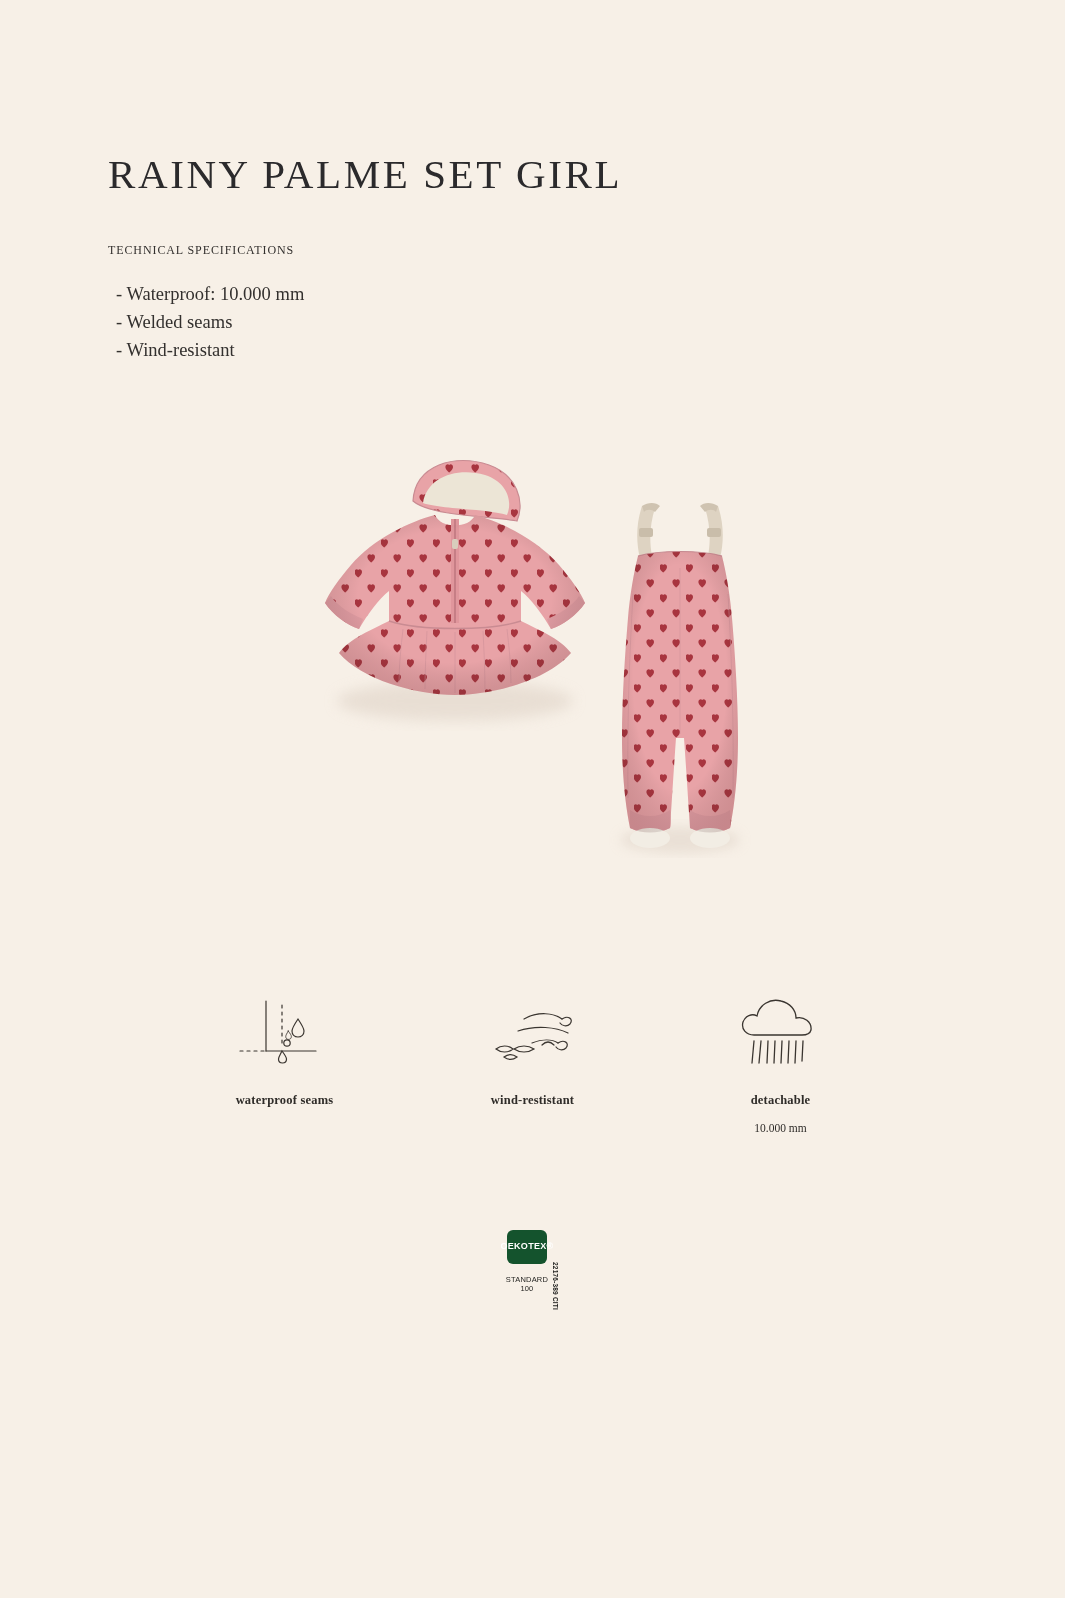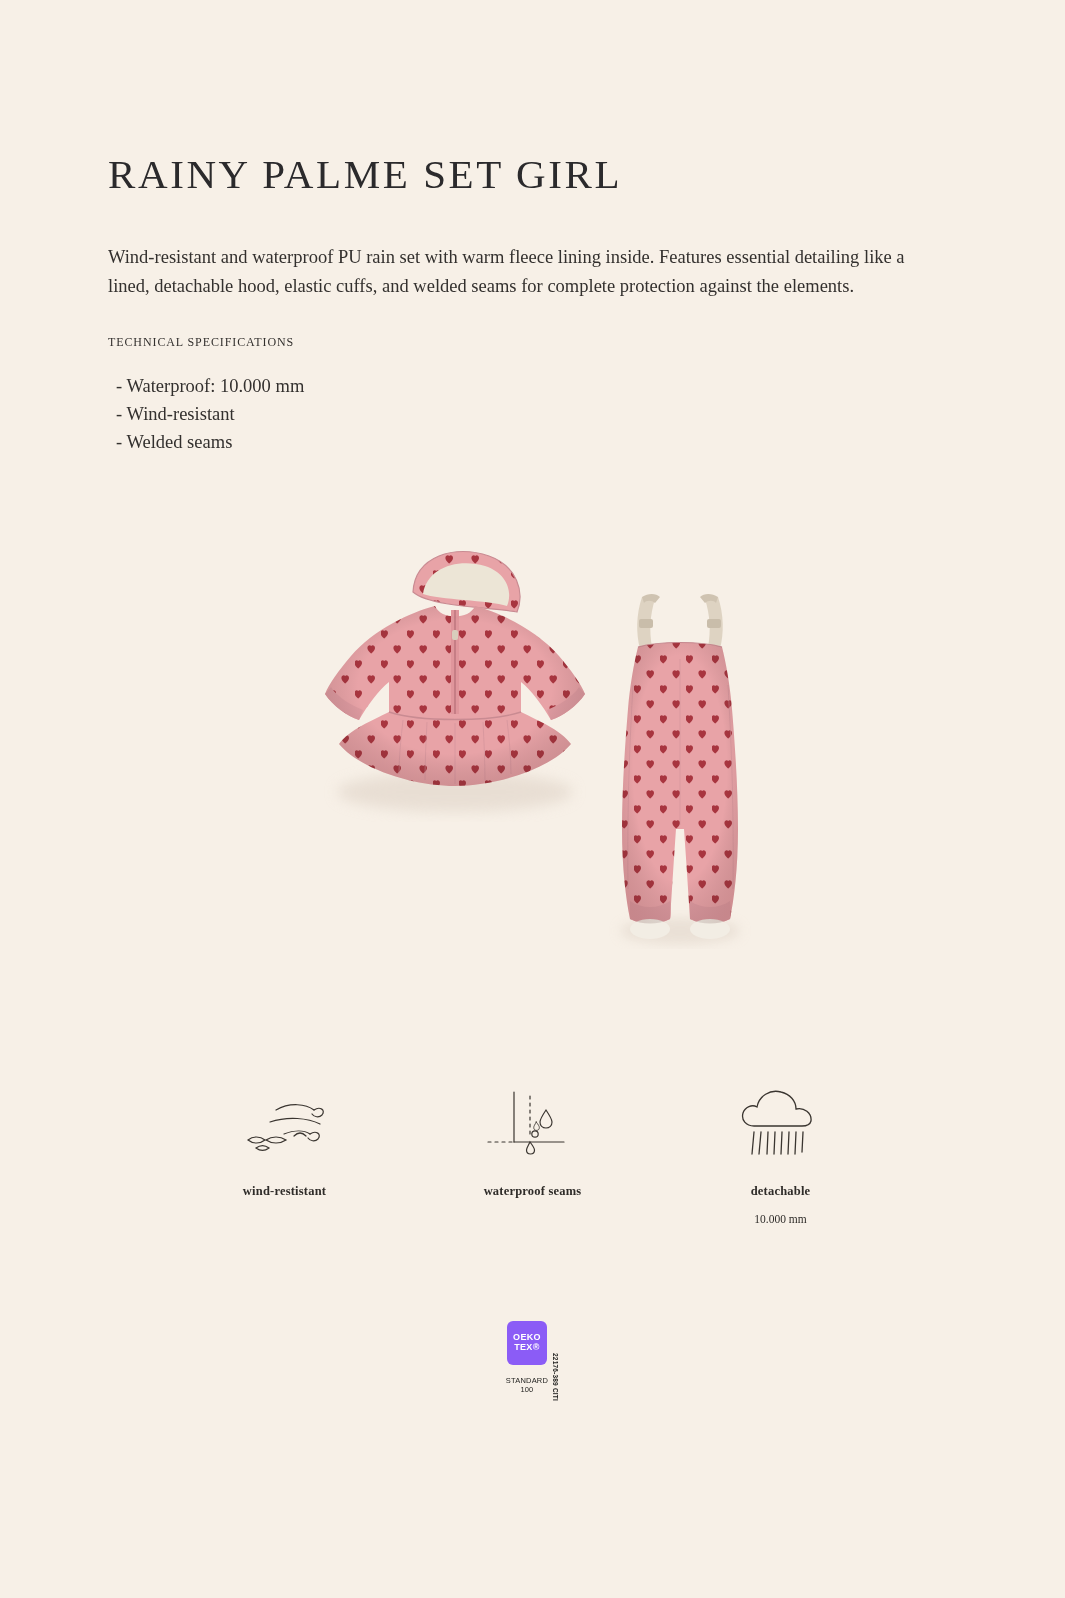--- a/index.html
+++ b/index.html
@@ -125,30 +125,30 @@
     align-items: flex-start;
     gap: 3px;
   }
   .oeko-main {
     display: flex;
     flex-direction: column;
     align-items: center;
   }
   .oeko-badge {
     width: 40px;
-    height: 44px;
+    height: 34px;
     border-radius: 6px;
-    background: #8b5cf6;
+    background: #14532d;
     color: #ffffff;
     font-family: "Liberation Sans", sans-serif;
     font-size: 9px;
     font-weight: bold;
     line-height: 1.08;
     display: flex;
-    flex-direction: column;
+    flex-direction: row;
     align-items: center;
     justify-content: center;
     letter-spacing: 0.3px;
   }
   .oeko-std {
     margin-top: 11px;
     font-family: "Liberation Sans", sans-serif;
     font-size: 7.5px;
     font-weight: normal;
     text-align: center;
@@ -168,29 +168,28 @@
   }
 </style>
 </head>
 <body>
 
 <div class="page">
   <div class="content">
 
     <h1 class="product-title">RAINY PALME SET GIRL</h1>
 
-    <p class="desc">Wind-resistant and waterproof PU rain set with warm fleece lining inside. Features essential detailing like a lined, detachable hood, elastic cuffs, and welded seams for complete protection against the elements.</p>
 
 
     <h2 class="spec-heading">TECHNICAL SPECIFICATIONS</h2>
 
     <ul class="spec-list">
       <li>- Waterproof: 10.000 mm</li>
+      <li>- Welded seams</li>
       <li>- Wind-resistant</li>
-      <li>- Welded seams</li>
     </ul>
 
     <div class="product-images">
 
       <svg class="garment jacket" viewBox="0 0 300 290">
         <defs>
           <pattern id="hearts" width="26" height="30" patternUnits="userSpaceOnUse">
             <rect width="26" height="30" fill="#e8a3a7"></rect>
             <path d="M7 9 C7 6.5 4.4 5.4 3.2 7.1 C2 5.4 -0.6 6.5 -0.6 9 C-0.6 11.8 3.2 14.6 3.2 14.6 C3.2 14.6 7 11.8 7 9 Z" fill="#a8353f"></path>
             <path d="M20 24 C20 21.5 17.4 20.4 16.2 22.1 C15 20.4 12.4 21.5 12.4 24 C12.4 26.8 16.2 29.6 16.2 29.6 C16.2 29.6 20 26.8 20 24 Z" fill="#a8353f"></path>
@@ -303,54 +302,54 @@
         <ellipse cx="102" cy="340" rx="20" ry="10" fill="#f2ede4"></ellipse>
 
         <path d="M30 58 C26 74 22 96 20 120 C17 156 14 200 14 240 C14 280 18 310 22 330 C34 336 50 336 62 330 C64 300 66 268 68 240 L76 240 C78 268 80 300 82 330 C94 336 110 336 122 330 C126 310 130 280 130 240 C130 200 127 156 124 120 C122 96 118 74 114 58 C94 52 50 52 30 58 Z" fill="url(#shade2)"></path>
       </svg>
     </div>
 
     <div class="features">
 
       <div class="feature">
         <div class="feature-icon">
+          <svg width="110" height="72" viewBox="0 0 110 72">
+            <g fill="none" stroke="#3a3530" stroke-width="1.2" stroke-linecap="round">
+              <line x1="36" y1="6" x2="36" y2="56"></line>
+              <line x1="36" y1="56" x2="86" y2="56"></line>
+              <line x1="52" y1="10" x2="52" y2="52" stroke-dasharray="3 4"></line>
+              <line x1="10" y1="56" x2="34" y2="56" stroke-dasharray="3 4"></line>
+              <path d="M68 24 C72 30 74 33 74 36 C74 39.5 71.5 42 68 42 C64.5 42 62 39.5 62 36 C62 33 64 30 68 24 Z"></path>
+              <path d="M62 42 C65 46 66.5 48 66.5 50 C66.5 52.5 64.8 54 62.5 54 C60.2 54 58.5 52.5 58.5 50 C58.5 48 60 46 62 42 Z" transform="translate(-2,-6) scale(0.7) translate(24,18)"></path>
+              <circle cx="57" cy="48" r="3.2"></circle>
+              <path d="M52 56 C55 60 56.5 62 56.5 64 C56.5 66.5 54.8 68 52.5 68 C50.2 68 48.5 66.5 48.5 64 C48.5 62 50 60 52 56 Z"></path>
+            </g>
+          </svg>
+        </div>
+        <div class="feature-label">waterproof seams</div>
+        <div class="feature-sub"></div>
+      </div>
+
+      <div class="feature">
+        <div class="feature-icon">
           <svg width="110" height="62" viewBox="0 0 110 62">
             <g fill="none" stroke="#3a3530" stroke-width="1.2" stroke-linecap="round">
               <path d="M46 14 C60 6 76 8 84 14"></path>
               <path d="M84 14 C90 10 96 14 92 19 C89 22 84 21 82 18"></path>
               <path d="M40 26 C58 20 78 22 90 28"></path>
               <path d="M54 38 C64 34 74 34 80 38"></path>
               <path d="M80 38 C86 34 92 38 88 43 C85 46 80 45 78 42"></path>
               <path d="M36 44 C42 40 50 40 56 44 C50 48 42 48 36 44 Z"></path>
               <path d="M18 44 C23 40 30 40 35 44 C30 48 23 48 18 44 Z"></path>
               <path d="M26 52 C30 49 35 49 39 52 C35 55 30 55 26 52 Z"></path>
               <path d="M64 40 C68 36 72 36 76 40"></path>
             </g>
           </svg>
         </div>
         <div class="feature-label">wind-restistant</div>
-        <div class="feature-sub"></div>
-      </div>
-
-      <div class="feature">
-        <div class="feature-icon">
-          <svg width="110" height="72" viewBox="0 0 110 72">
-            <g fill="none" stroke="#3a3530" stroke-width="1.2" stroke-linecap="round">
-              <line x1="36" y1="6" x2="36" y2="56"></line>
-              <line x1="36" y1="56" x2="86" y2="56"></line>
-              <line x1="52" y1="10" x2="52" y2="52" stroke-dasharray="3 4"></line>
-              <line x1="10" y1="56" x2="34" y2="56" stroke-dasharray="3 4"></line>
-              <path d="M68 24 C72 30 74 33 74 36 C74 39.5 71.5 42 68 42 C64.5 42 62 39.5 62 36 C62 33 64 30 68 24 Z"></path>
-              <path d="M62 42 C65 46 66.5 48 66.5 50 C66.5 52.5 64.8 54 62.5 54 C60.2 54 58.5 52.5 58.5 50 C58.5 48 60 46 62 42 Z" transform="translate(-2,-6) scale(0.7) translate(24,18)"></path>
-              <circle cx="57" cy="48" r="3.2"></circle>
-              <path d="M52 56 C55 60 56.5 62 56.5 64 C56.5 66.5 54.8 68 52.5 68 C50.2 68 48.5 66.5 48.5 64 C48.5 62 50 60 52 56 Z"></path>
-            </g>
-          </svg>
-        </div>
-        <div class="feature-label">waterproof seams</div>
         <div class="feature-sub"></div>
       </div>
 
       <div class="feature">
         <div class="feature-icon">
           <svg width="110" height="76" viewBox="0 0 110 76">
             <g fill="none" stroke="#3a3530" stroke-width="1.3" stroke-linecap="round">
               <path d="M28 44 C20 44 15 38 17 31 C19 25 26 22 31 25 C33 14 44 7 55 10 C64 12 70 19 70 27 C78 25 86 31 85 39 C84 43 80 44 76 44 Z"></path>
               <line x1="28" y1="50" x2="26" y2="72"></line>
               <line x1="35" y1="50" x2="33" y2="72"></line>

